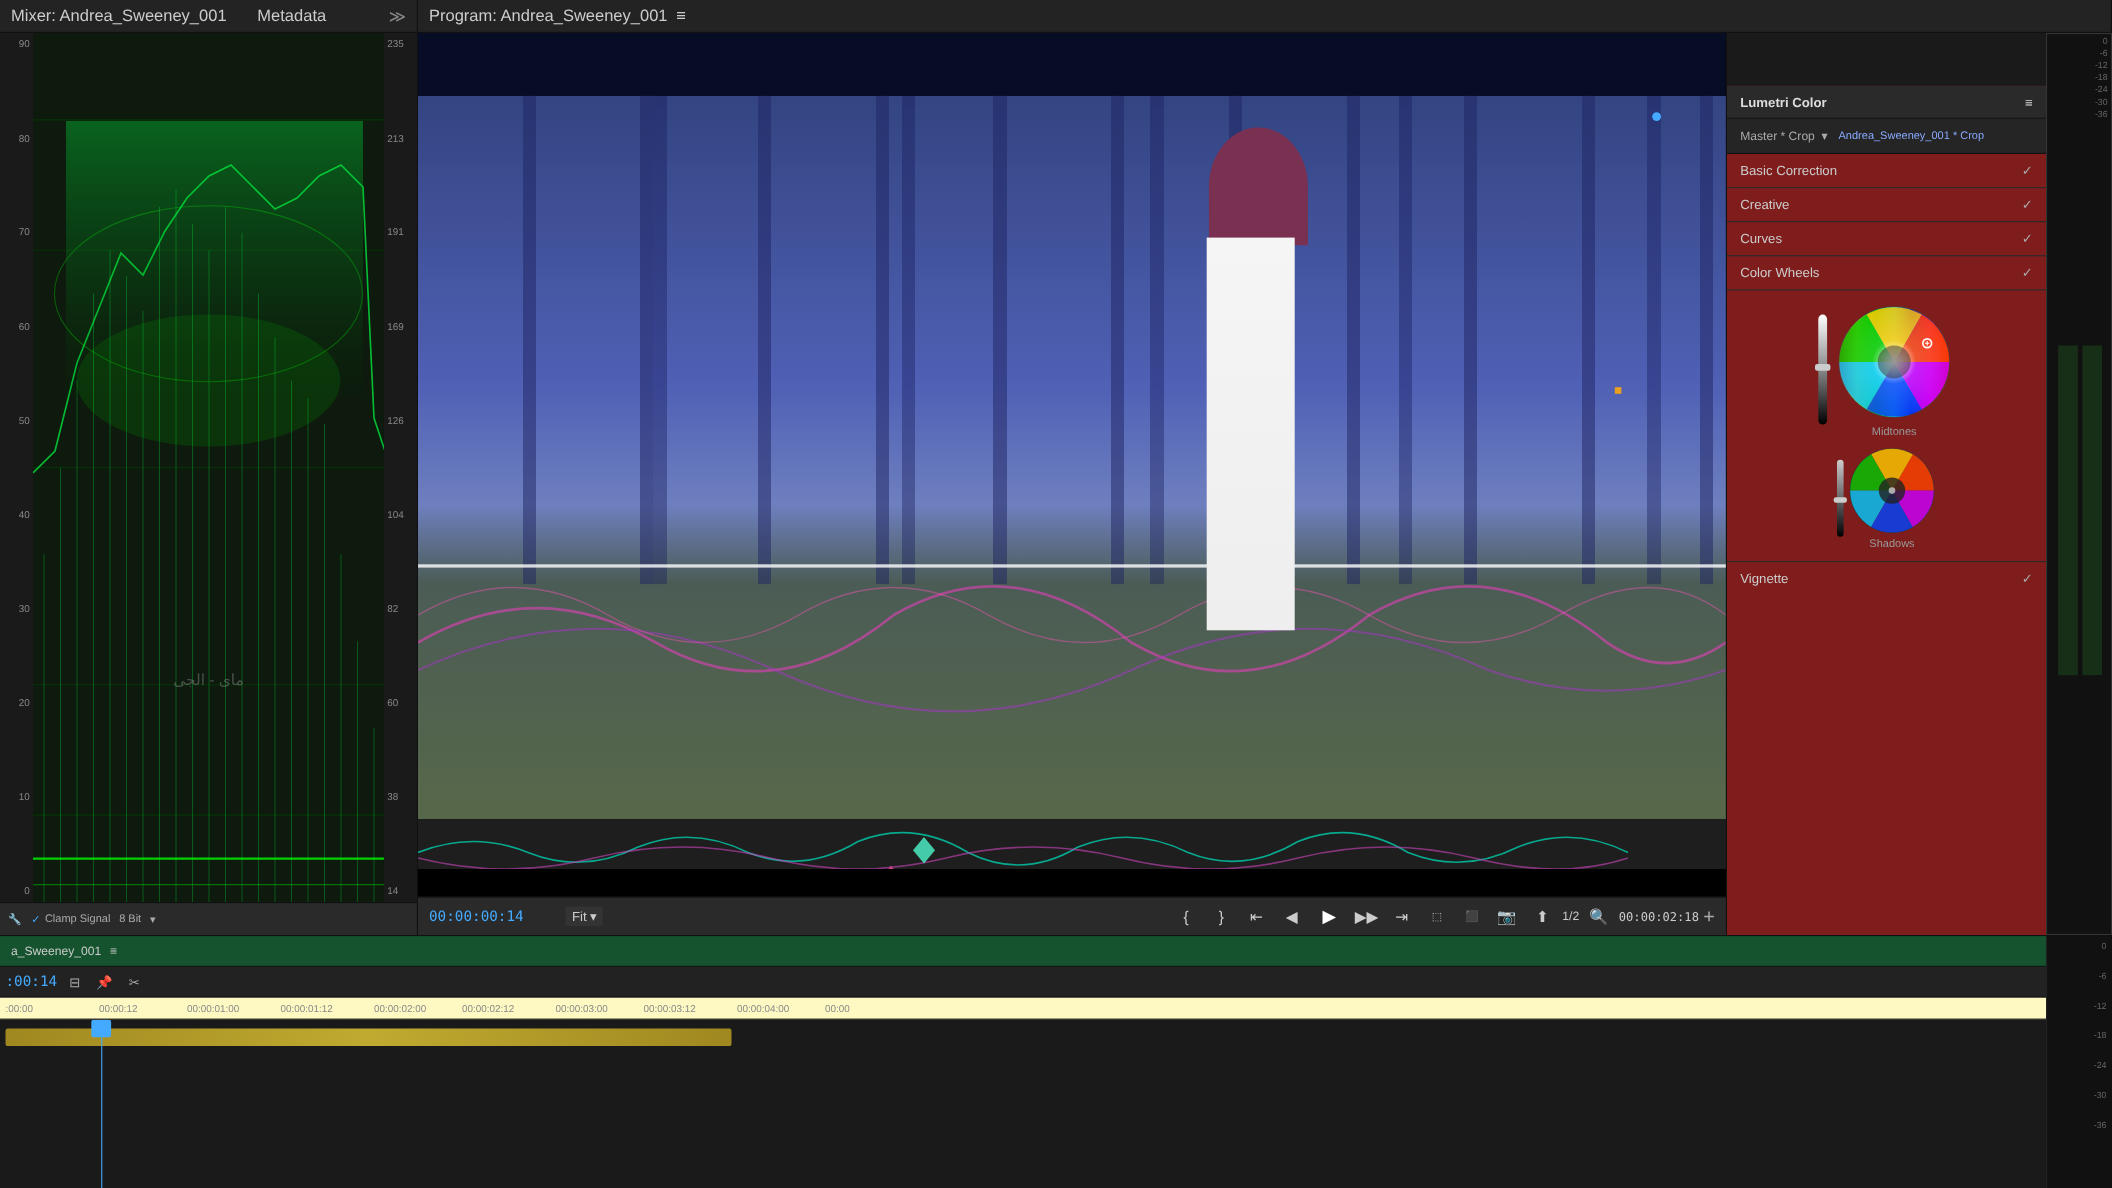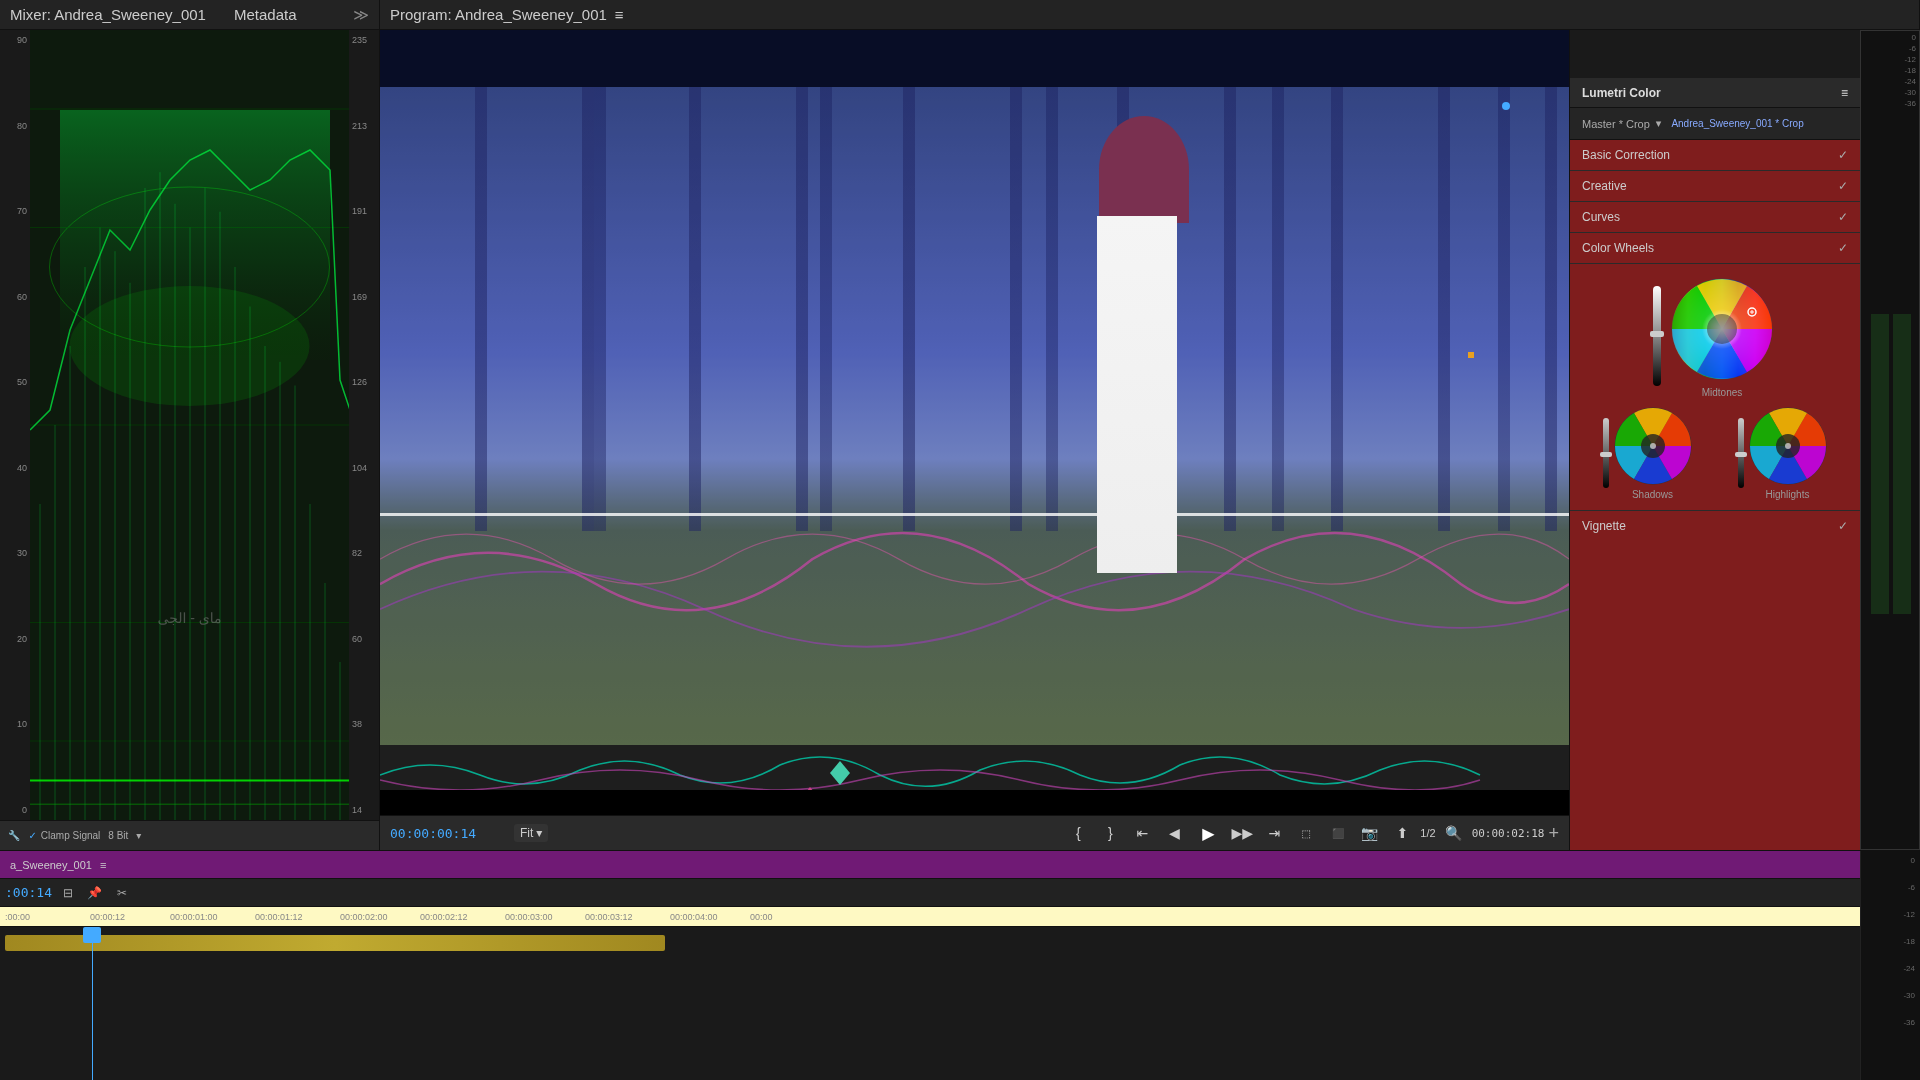--- a/index.html
+++ b/index.html
@@ -474,21 +474,21 @@
 
     .timeline-panel {
       flex: 1;
       background: #1a1a1a;
       display: flex;
       flex-direction: column;
     }
 
     .timeline-header {
       height: 28px;
-      background: #701a75;
+      background: #14532d;
       display: flex;
       align-items: center;
       padding: 0 10px;
       gap: 8px;
       border-bottom: 1px solid #111;
     }
 
     .timeline-header span {
       font-size: 11px;
       color: #ccc;
@@ -849,41 +849,20 @@
               <path d="M40,40 L21,73 A38,38 0 0,0 59,73 Z" fill="#0044ff" opacity="0.8"></path>
               <path d="M40,40 L59,73 A38,38 0 0,0 78,40 Z" fill="#cc00ff" opacity="0.8"></path>
               <circle cx="40" cy="40" r="12" fill="#222" opacity="0.8"></circle>
 
               <circle cx="40" cy="40" r="3" fill="#ccc" opacity="0.8"></circle>
             </svg>
             <span class="wheel-label">Shadows</span>
           </div>
         </div>
 
-        <div style="display:flex;align-items:center;gap:4px;">
-          <div style="display:flex;flex-direction:column;align-items:center;height:80px;justify-content:center;">
-            <div style="width:6px;height:70px;background:linear-gradient(to top,#000,#666,#ccc);border-radius:3px;position:relative;">
-              <div style="width:12px;height:5px;background:#ccc;border-radius:2px;position:absolute;left:-3px;top:48%;"></div>
-            </div>
-          </div>
-          <div class="wheel-container">
-            <svg width="80" height="80" class="color-wheel-svg">
-              <circle cx="40" cy="40" r="38" fill="none" stroke="#333" stroke-width="1"></circle>
-              <path d="M40,40 L78,40 A38,38 0 0,0 59,7 Z" fill="#ff4400" opacity="0.8"></path>
-              <path d="M40,40 L59,7 A38,38 0 0,0 21,7 Z" fill="#ffcc00" opacity="0.8"></path>
-              <path d="M40,40 L21,7 A38,38 0 0,0 2,40 Z" fill="#00cc00" opacity="0.8"></path>
-              <path d="M40,40 L2,40 A38,38 0 0,0 21,73 Z" fill="#00ccff" opacity="0.8"></path>
-              <path d="M40,40 L21,73 A38,38 0 0,0 59,73 Z" fill="#0044ff" opacity="0.8"></path>
-              <path d="M40,40 L59,73 A38,38 0 0,0 78,40 Z" fill="#cc00ff" opacity="0.8"></path>
-              <circle cx="40" cy="40" r="12" fill="#222" opacity="0.8"></circle>
-              <circle cx="40" cy="40" r="3" fill="#ccc" opacity="0.8"></circle>
-            </svg>
-            <span class="wheel-label">Highlights</span>
-          </div>
-        </div>
       </div>
     </div>
 
     <div class="vignette-row">
       <span class="section-label">Vignette</span>
       <span class="checkmark">✓</span>
     </div>
   </div>
 
   <div class="lumetri-graph">

